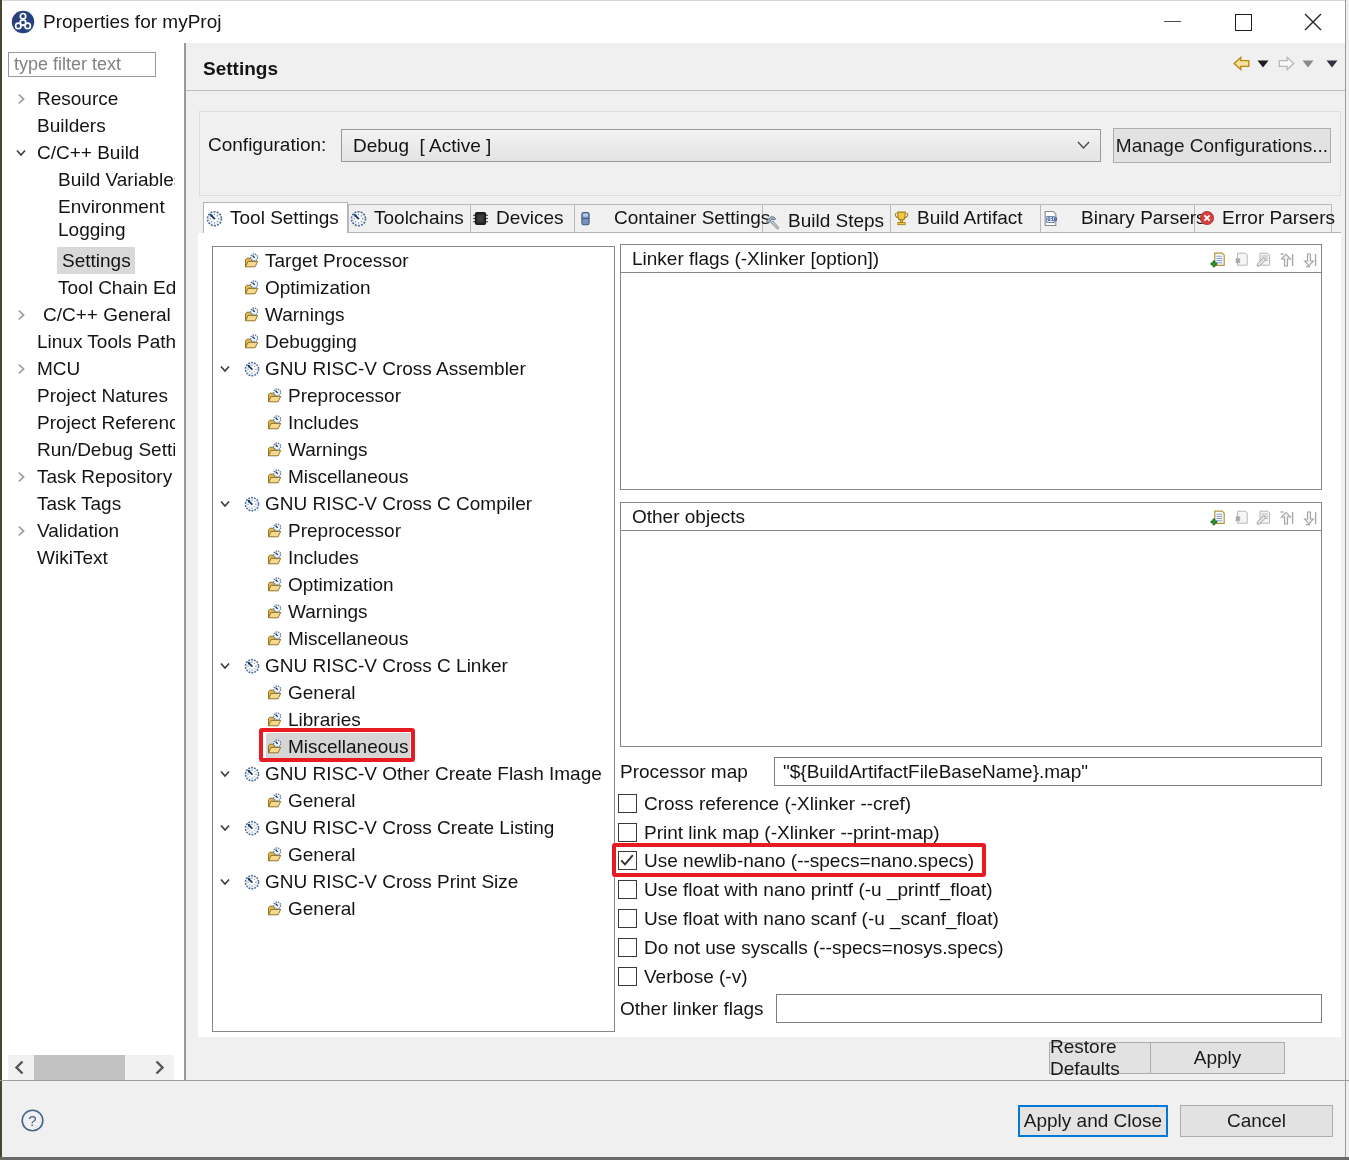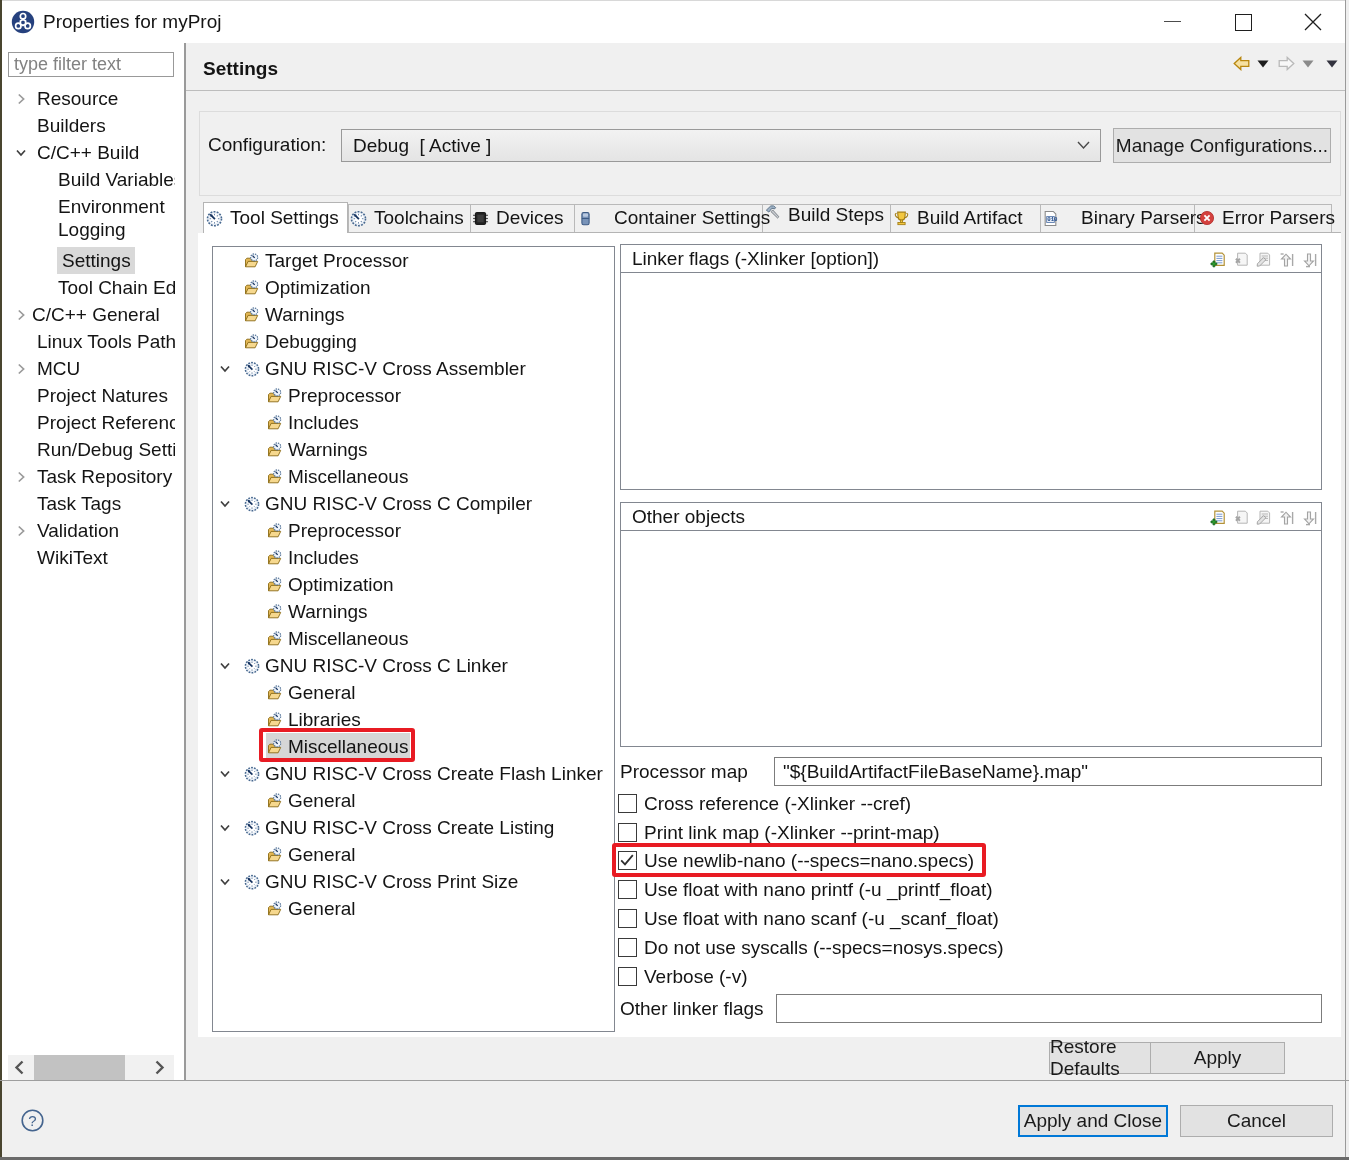--- a/index.html
+++ b/index.html
@@ -152,21 +152,21 @@
   </svg>
 <div class="a" style="left:43px;top:9px;height:26px;line-height:26px;font-size:19px">Properties for myProj</div>
 <div class="a" style="left:1164px;top:21px;width:17px;height:1px;background:#4c4c4c"></div>
 <div class="a" style="left:1235px;top:14px;width:17px;height:17px;border:1.2px solid #1f1f1f"></div>
 <svg class="a" style="left:1304px;top:13px" width="18" height="18">
     <path d="M1,1 L17,17 M17,1 L1,17" stroke="#1f1f1f" stroke-width="1.3"></path>
   </svg>
 
 <div class="a" style="left:2px;top:43px;width:182px;height:1037px;background:#fff"></div>
 <div class="a" style="left:184px;top:43px;width:2px;height:1037px;background:#9a9a9a"></div>
-<div class="a" style="left:8px;top:52px;width:166px;height:25px;border:1px solid #999;background:#fff;line-height:23px;padding-left:5px;color:#828282;font-size:18px">type filter text</div>
+<div class="a" style="left:8px;top:52px;width:148px;height:25px;border:1px solid #999;background:#fff;line-height:23px;padding-left:5px;color:#828282;font-size:18px">type filter text</div>
 
 <div class="nrow" style="top:85px">
     <span class="sp" style="width:13px"></span>
     <svg class="ic" width="12" height="12">
       <use href="#chevr"></use>
     </svg>
     <span style="margin-left:10px">Resource</span>
   </div>
 <div class="nrow" style="top:112px">
     <span class="sp" style="width:35px"></span>
@@ -193,21 +193,21 @@
   </div>
 <div class="nrow" style="top:274px">
     <span class="sp" style="width:56px"></span>
     <span>Tool Chain Editor</span>
   </div>
 <div class="nrow" style="top:301px">
     <span class="sp" style="width:13px"></span>
     <svg class="ic" width="12" height="12">
       <use href="#chevr"></use>
     </svg>
-    <span style="margin-left:5px">C/C++ General</span>
+    <span style="margin-left:16px">C/C++ General</span>
   </div>
 <div class="nrow" style="top:328px">
     <span class="sp" style="width:35px"></span>
     <span>Linux Tools Path</span>
   </div>
 <div class="nrow" style="top:355px">
     <span class="sp" style="width:13px"></span>
     <svg class="ic" width="12" height="12">
       <use href="#chevr"></use>
     </svg>
@@ -319,21 +319,21 @@
     </svg>
     <span style="margin-left:7px">Devices</span>
   </div>
 <div class="a" style="left:574px;top:204px;width:188px;height:28px;display:flex;align-items:center;white-space:nowrap">
     <span class="sp" style="width:3px"></span>
     <svg class="ic" width="17" height="17">
       <use href="#cont"></use>
     </svg>
     <span style="margin-left:20px">Container Settings</span>
   </div>
-<div class="a" style="left:762px;top:204px;width:128px;height:28px;display:flex;align-items:flex-start;white-space:nowrap">
+<div class="a" style="left:762px;top:204px;width:128px;height:28px;display:flex;align-items:flex-end;white-space:nowrap">
     <span class="sp" style="width:2px"></span>
     <svg class="ic" width="17" height="17">
       <use href="#hammer"></use>
     </svg>
     <span style="margin-left:7px">Build Steps</span>
   </div>
 <div class="a" style="left:890px;top:204px;width:150px;height:28px;display:flex;align-items:center;white-space:nowrap">
     <span class="sp" style="width:3px"></span>
     <svg class="ic" width="17" height="17">
       <use href="#trophy"></use>
@@ -506,21 +506,21 @@
   </div>
 <div class="trow" style="top:760px">
     <span class="sp" style="width:6px"></span>
     <svg class="ic" width="12" height="12">
       <use href="#chevd"></use>
     </svg>
     <span class="sp" style="width:13px"></span>
     <svg class="ic" width="16" height="16">
       <use href="#gauge"></use>
     </svg>
-    <span class="lbl">GNU RISC-V Cross Create Flash Linker</span>
+    <span class="lbl">GNU RISC-V Other Create Flash Image</span>
   </div>
 <div class="trow" style="top:787px">
     <span class="sp" style="width:54px"></span>
     <svg class="ic" width="16" height="16">
       <use href="#cat"></use>
     </svg>
     <span class="lbl">General</span>
   </div>
 <div class="trow" style="top:814px">
     <span class="sp" style="width:6px"></span>

